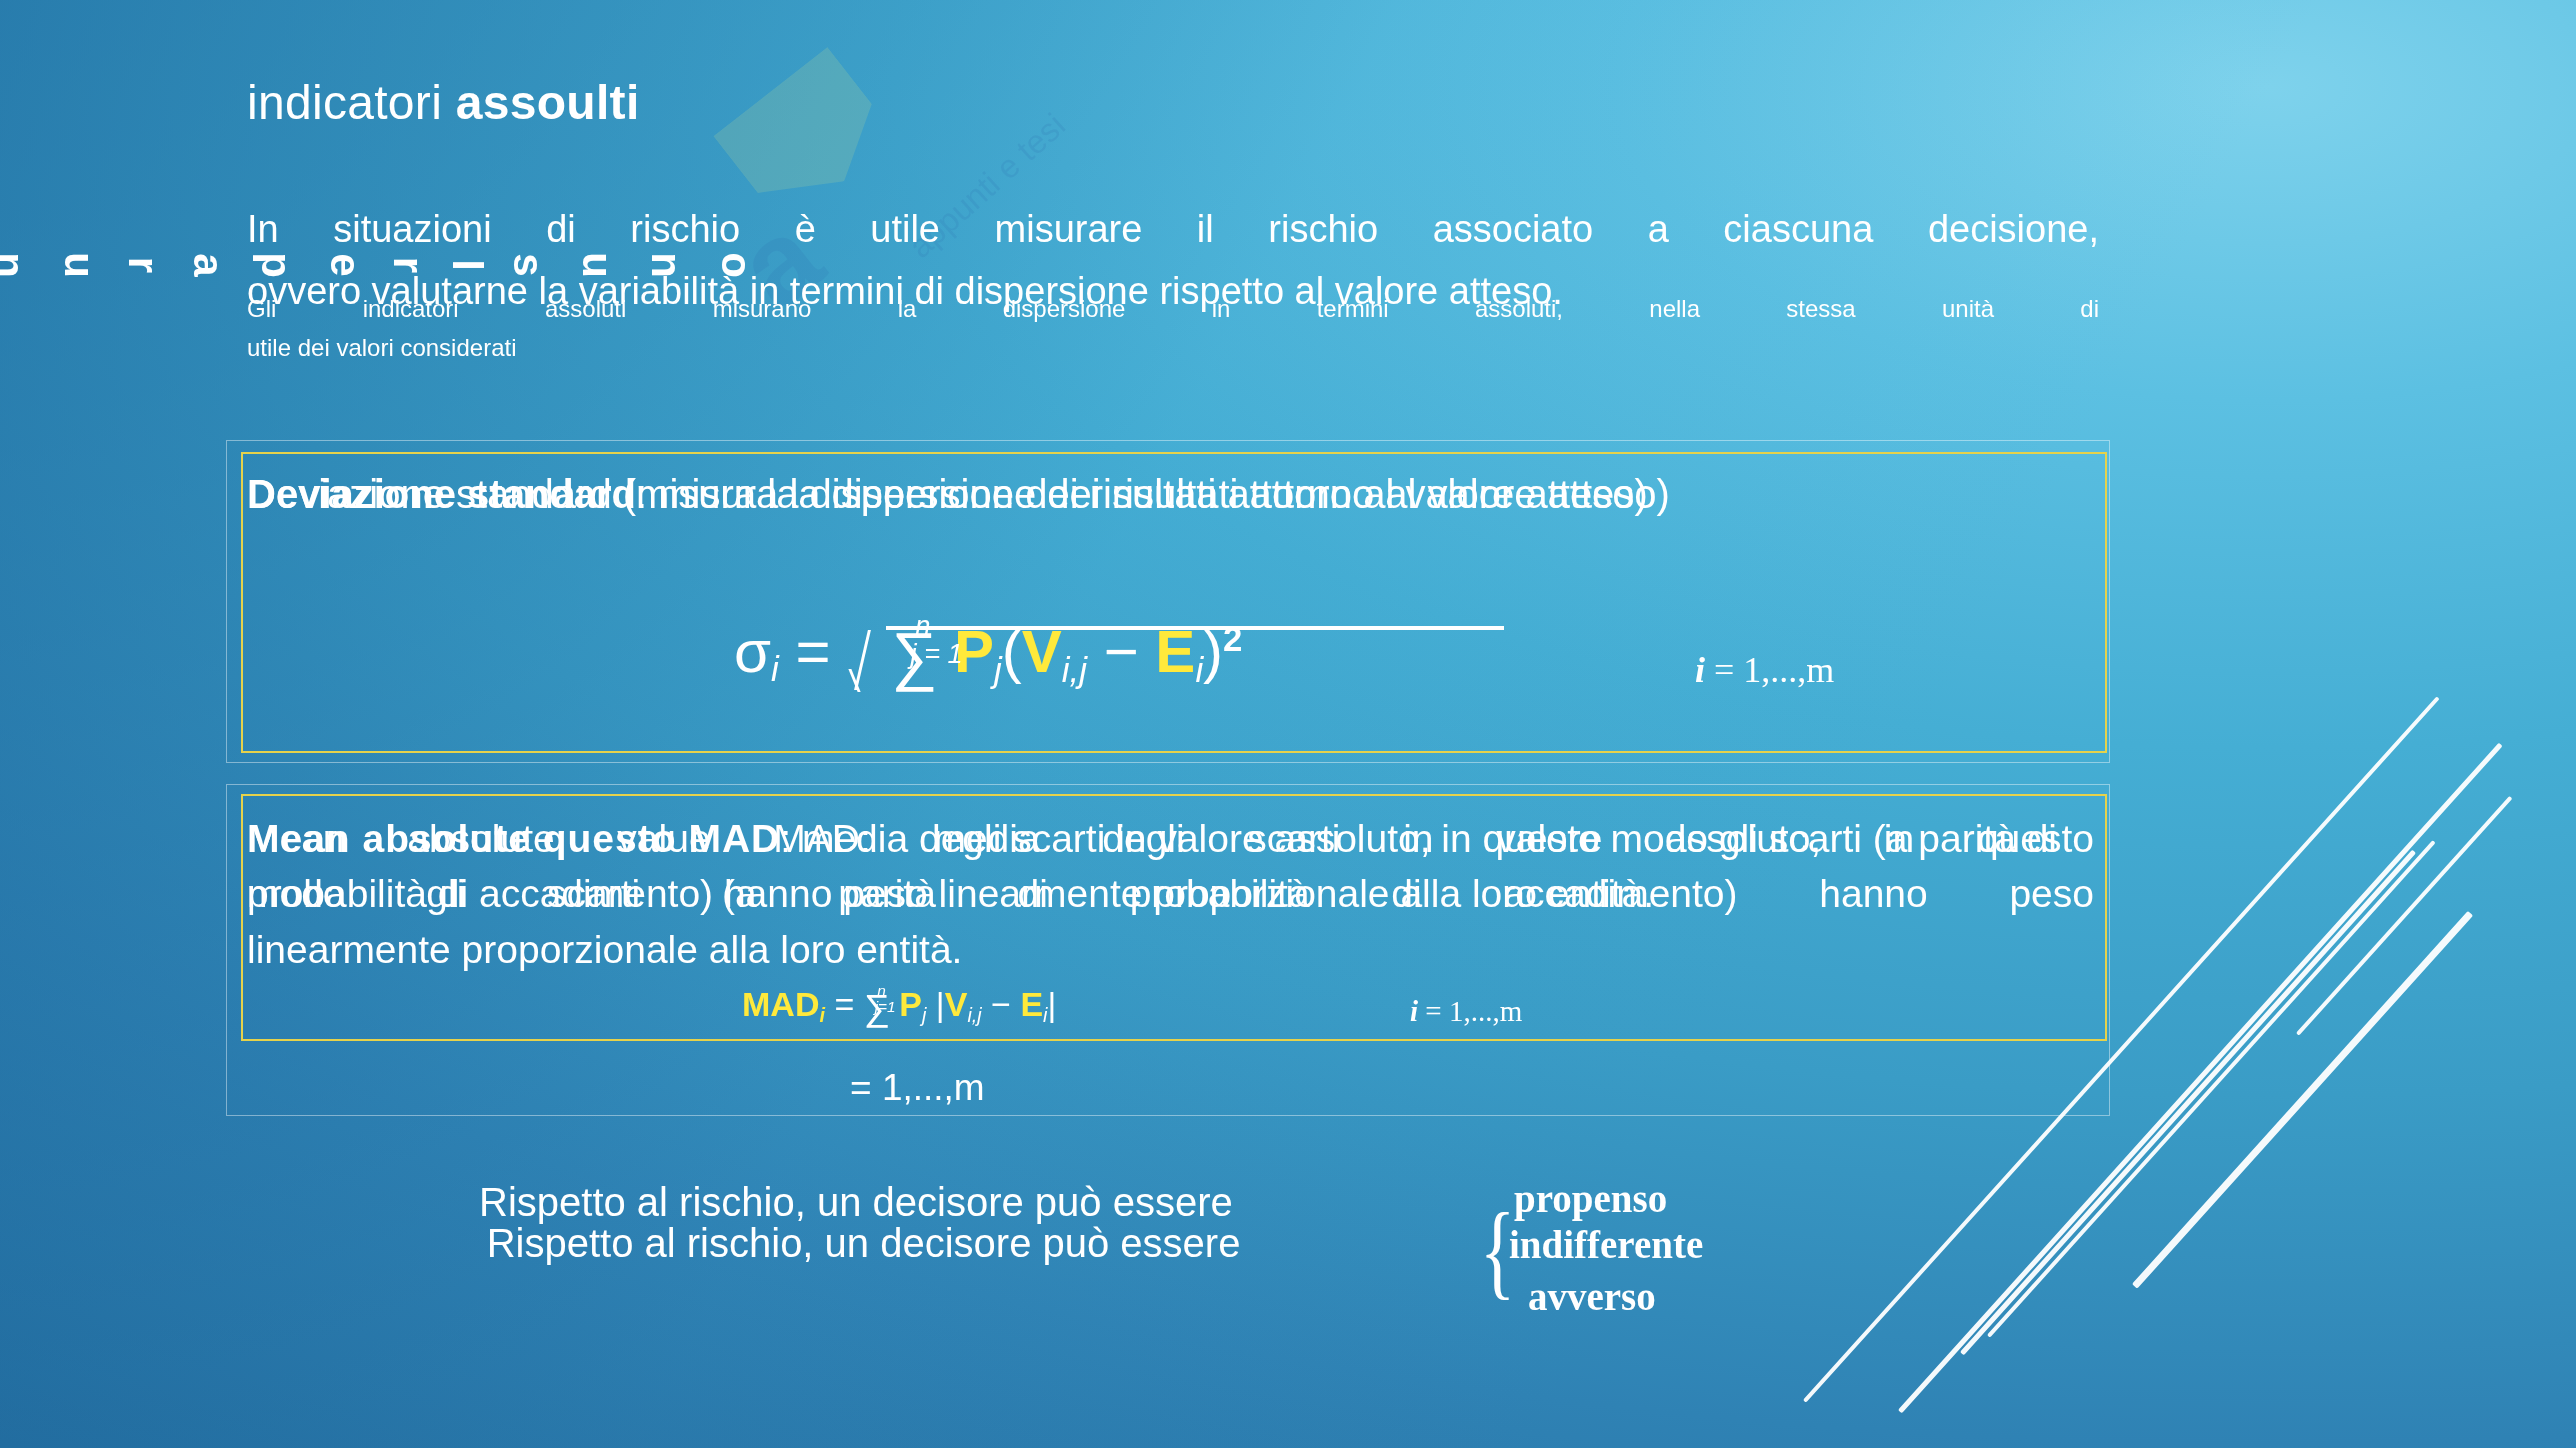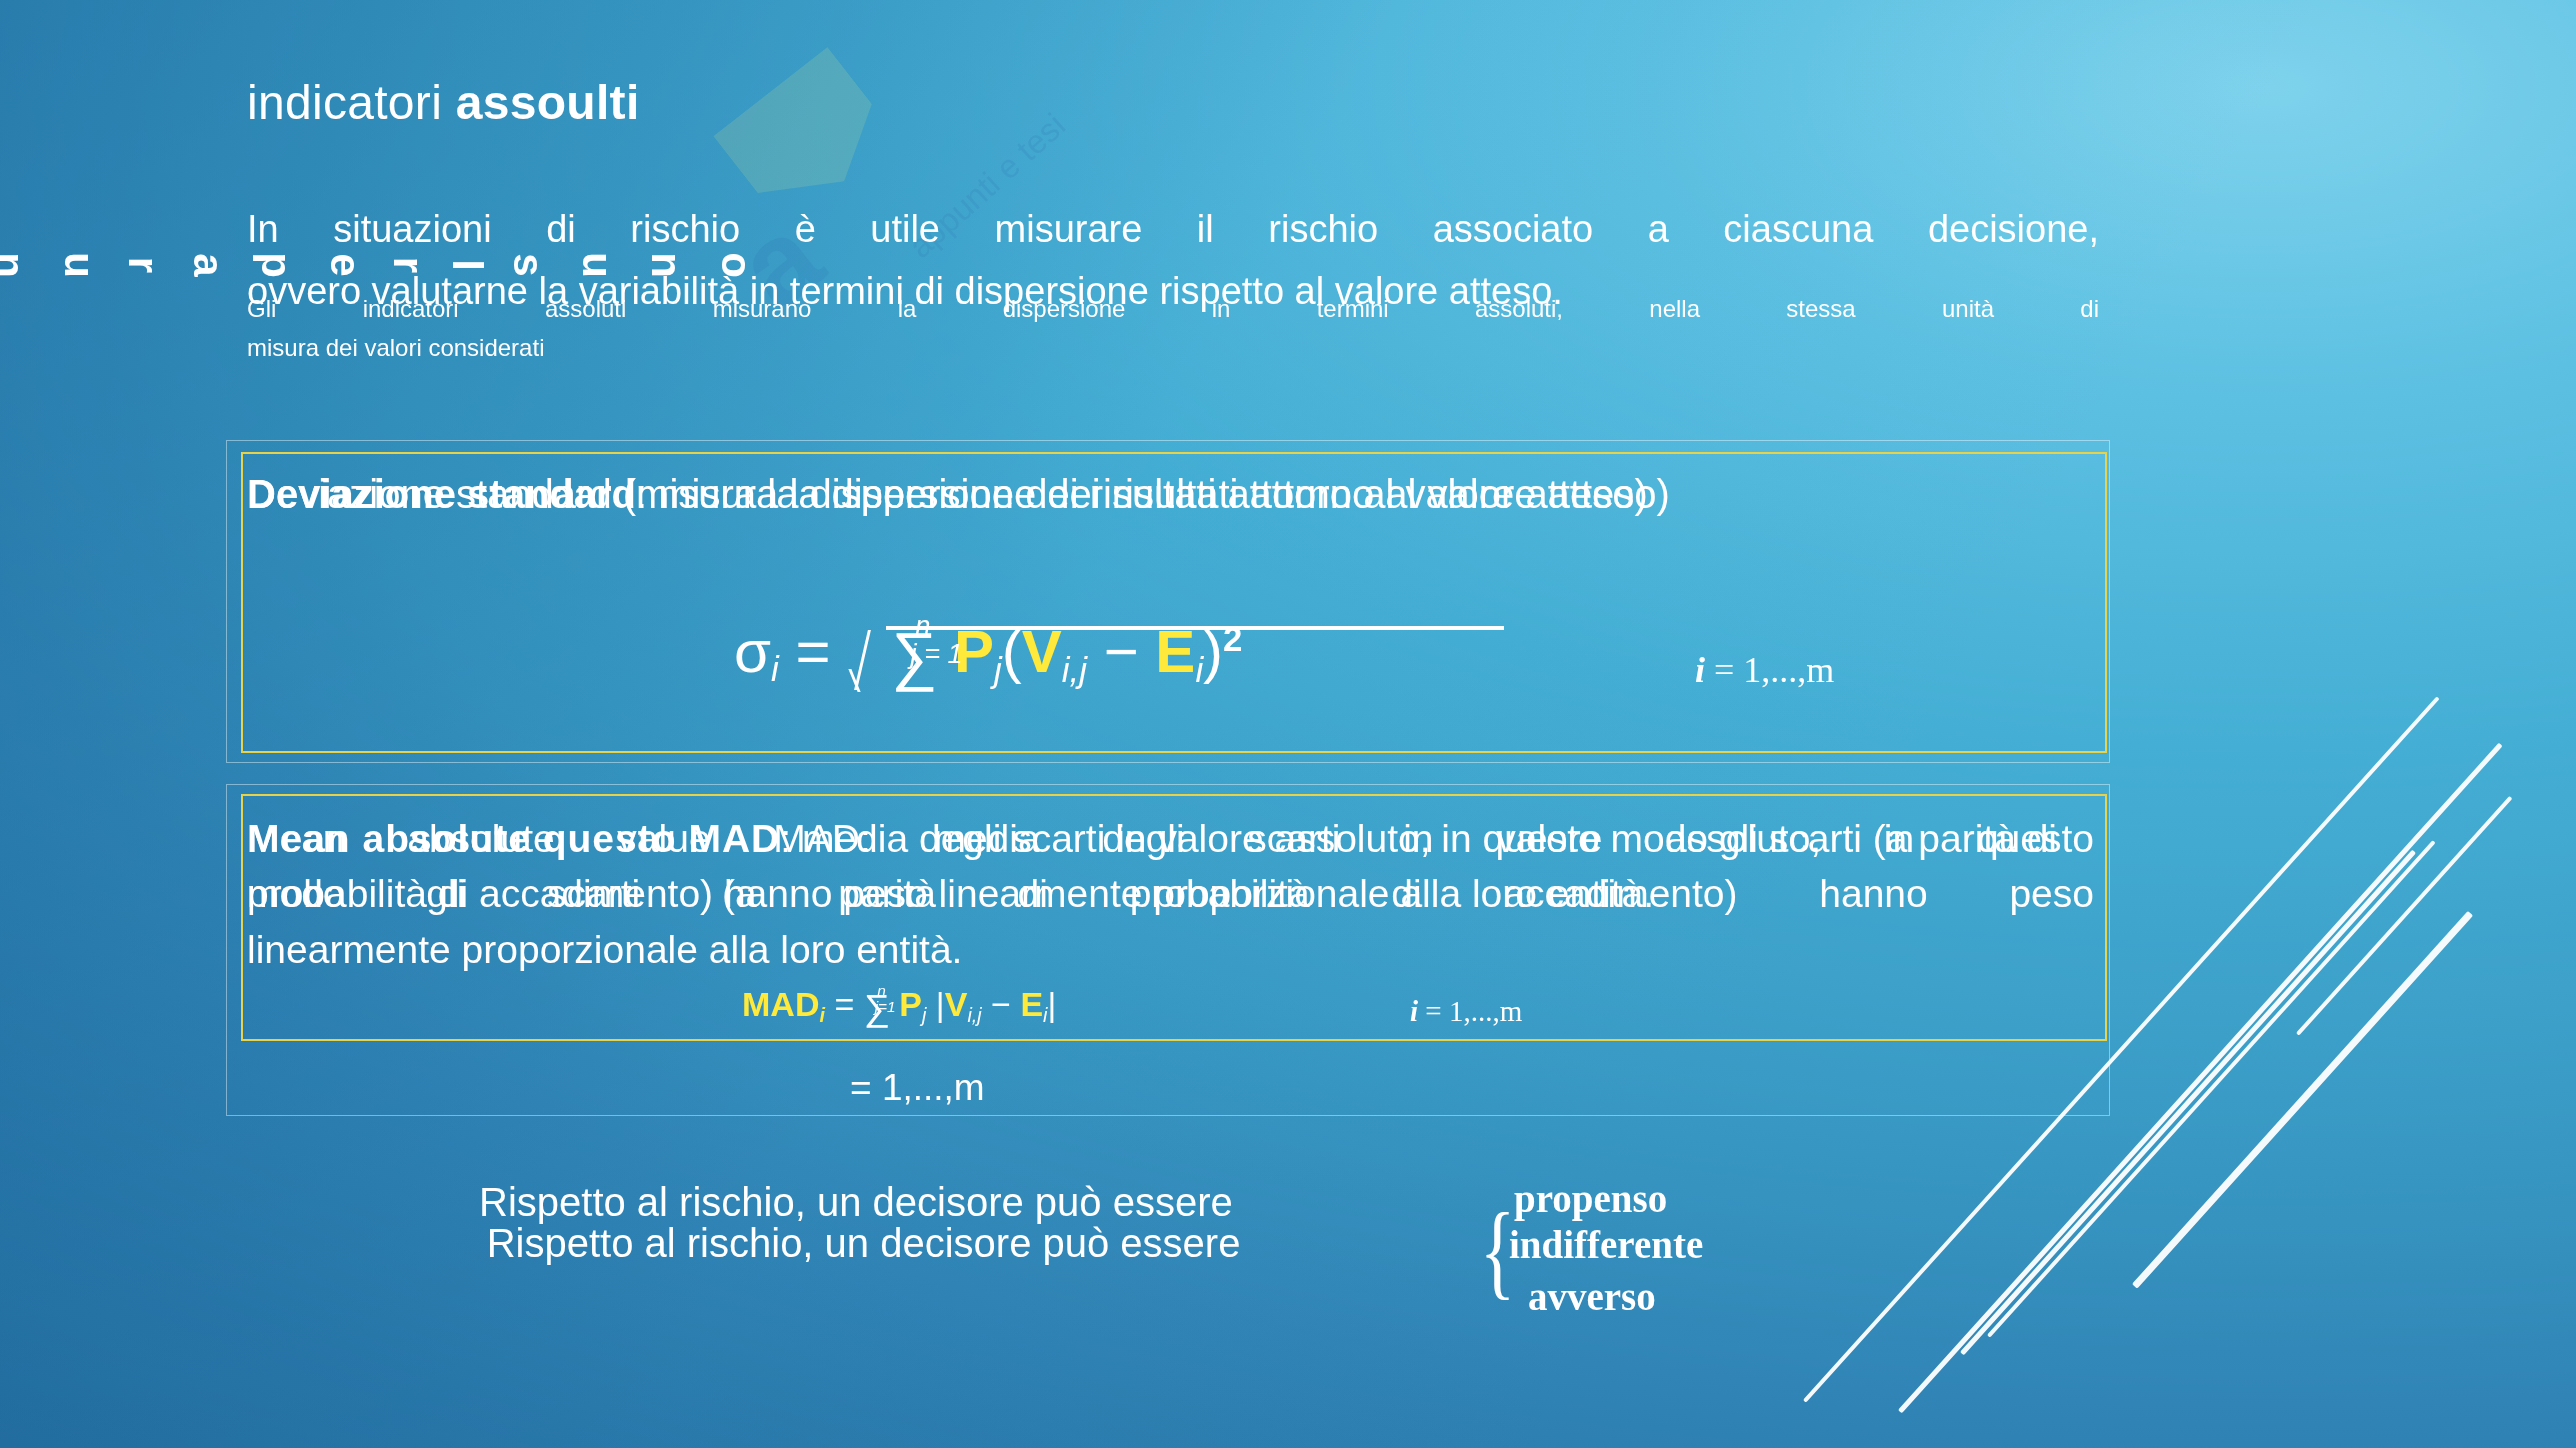--- a/index.html
+++ b/index.html
@@ -345,21 +345,21 @@
 
   <div class="title"><span>indicatori </span><b>assoulti</b></div>
 
   <div class="body-para">
     <span class="justified">In situazioni di rischio è utile misurare il rischio associato a ciascuna decisione,</span>
     <span class="l">ovvero valutarne la variabilità in termini di dispersione rispetto al valore atteso.</span>
   </div>
 
   <div class="para2">
     <span class="justified">Gli indicatori assoluti misurano la dispersione in termini assoluti, nella stessa unità di</span>
-    <span>misura dei valori considerati</span>
+    <span>utile dei valori considerati</span>
   </div>
 
   <div class="box-outer" id="box1-outer"></div>
   <div class="box-inner" id="box1-inner"></div>
 
   <div class="b1-head">
     <div class="layerB">
       <span class="thin">Deviazione standard</span>
       <span class="thin">(misura la dispersione dei risultati attorno al valore atteso)</span>
     </div>

